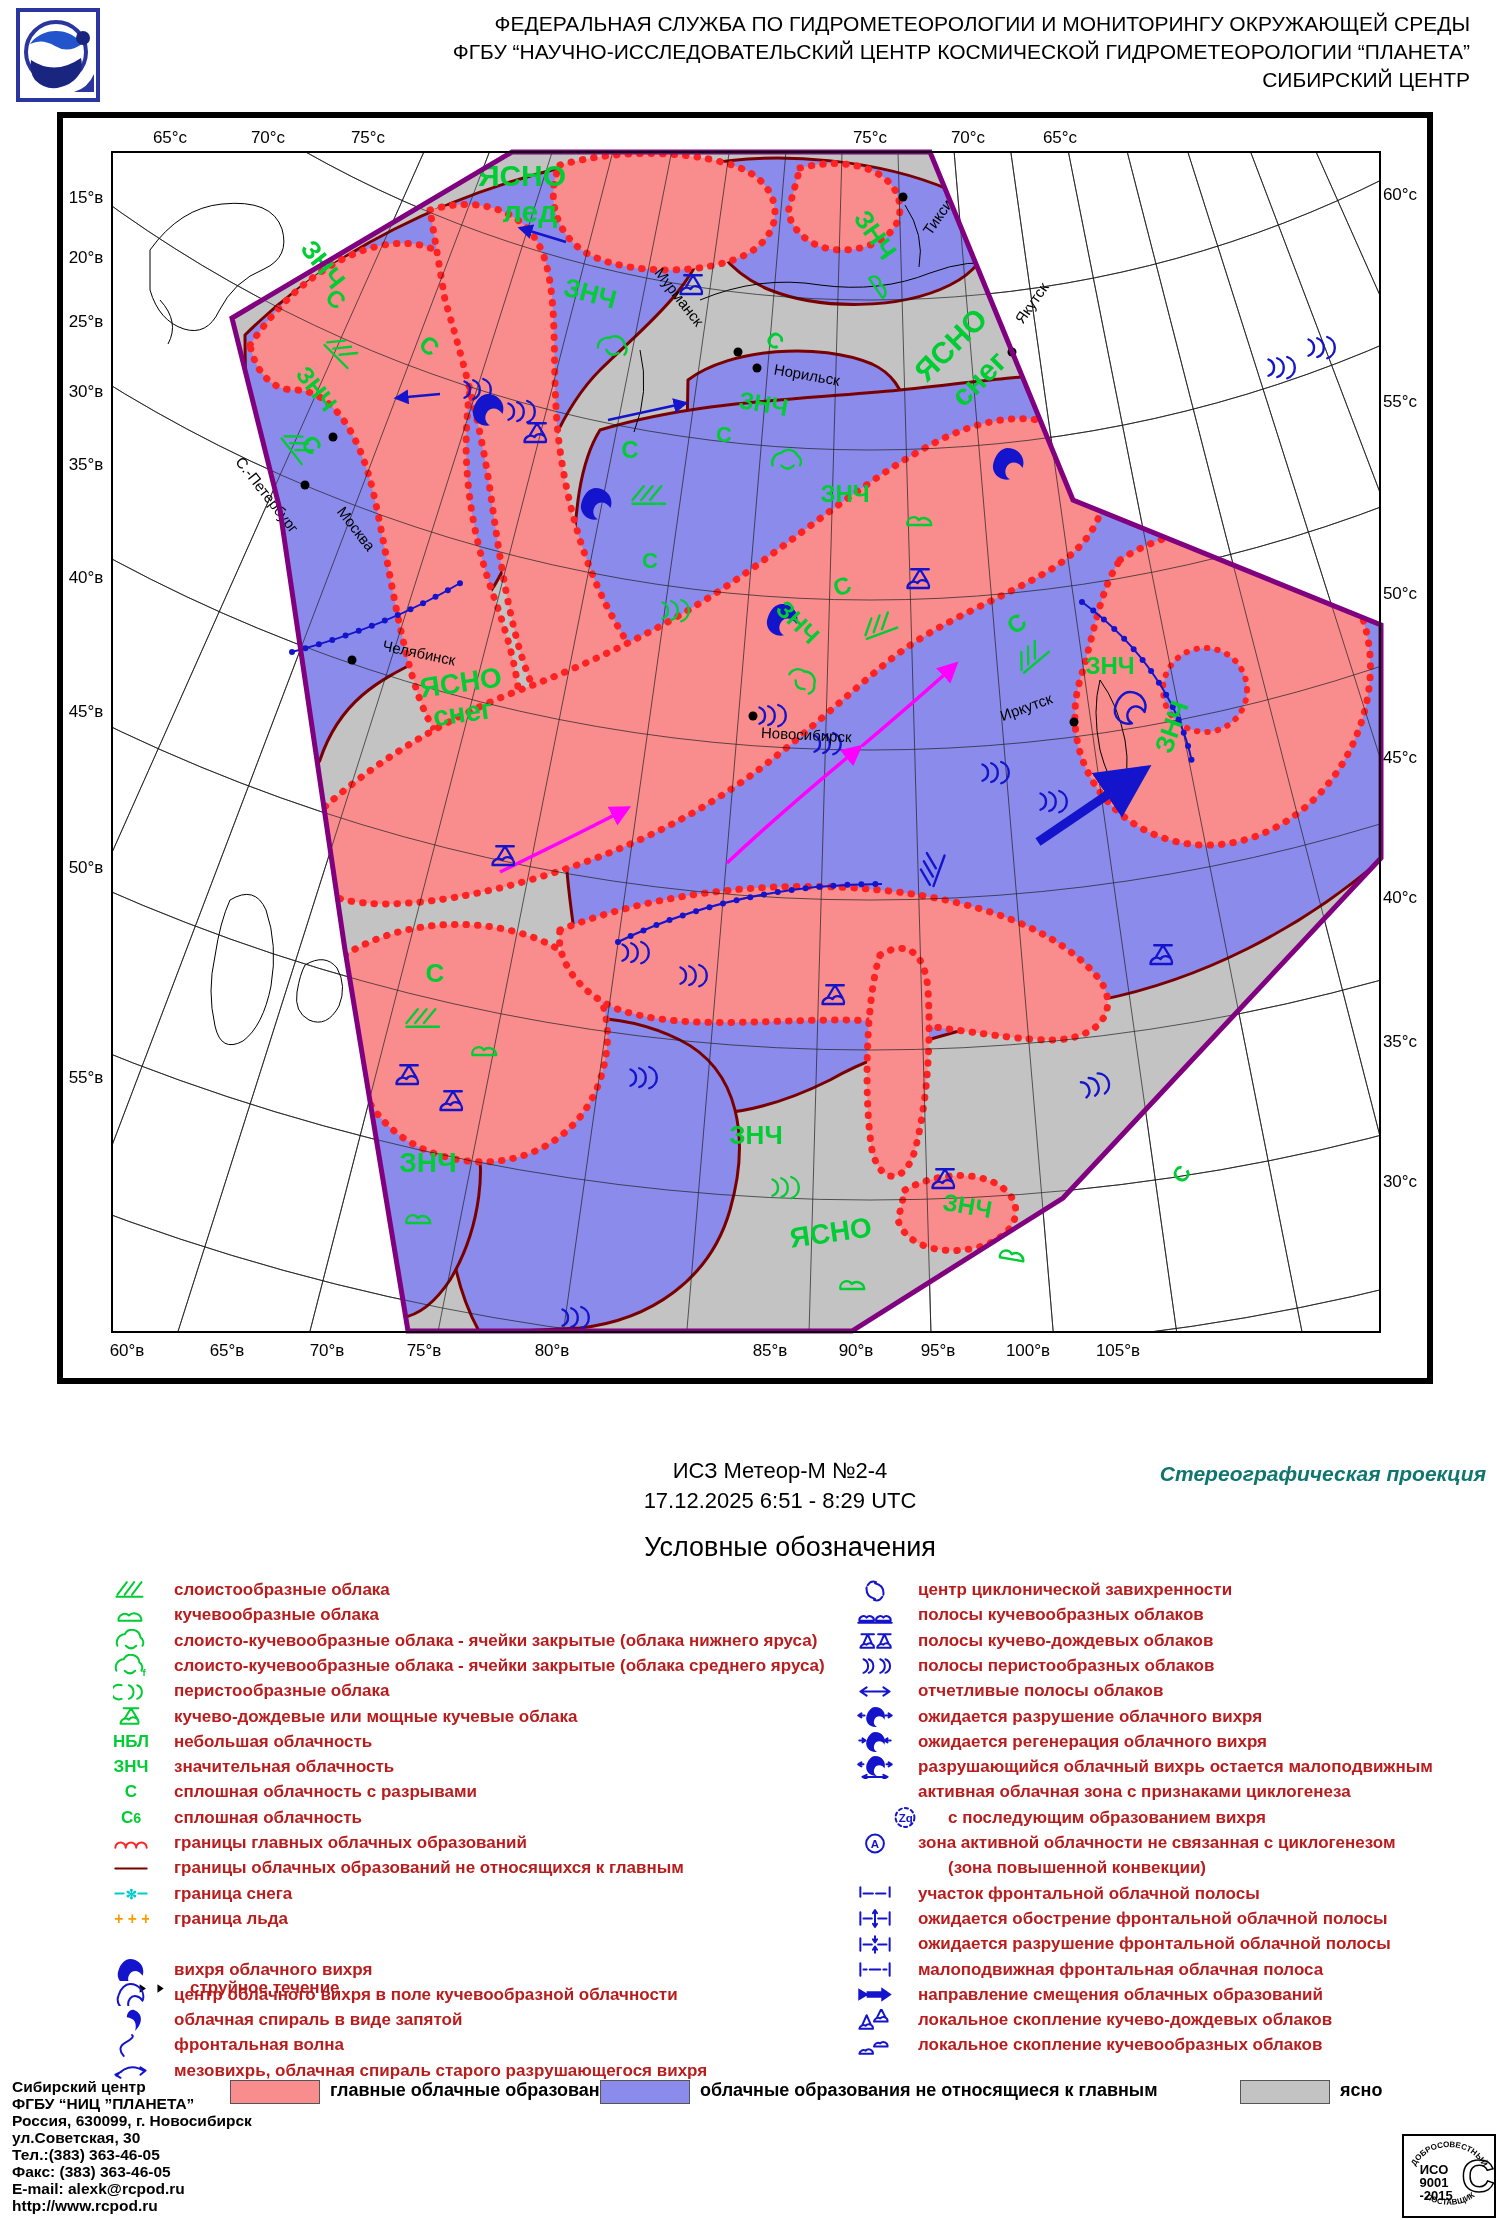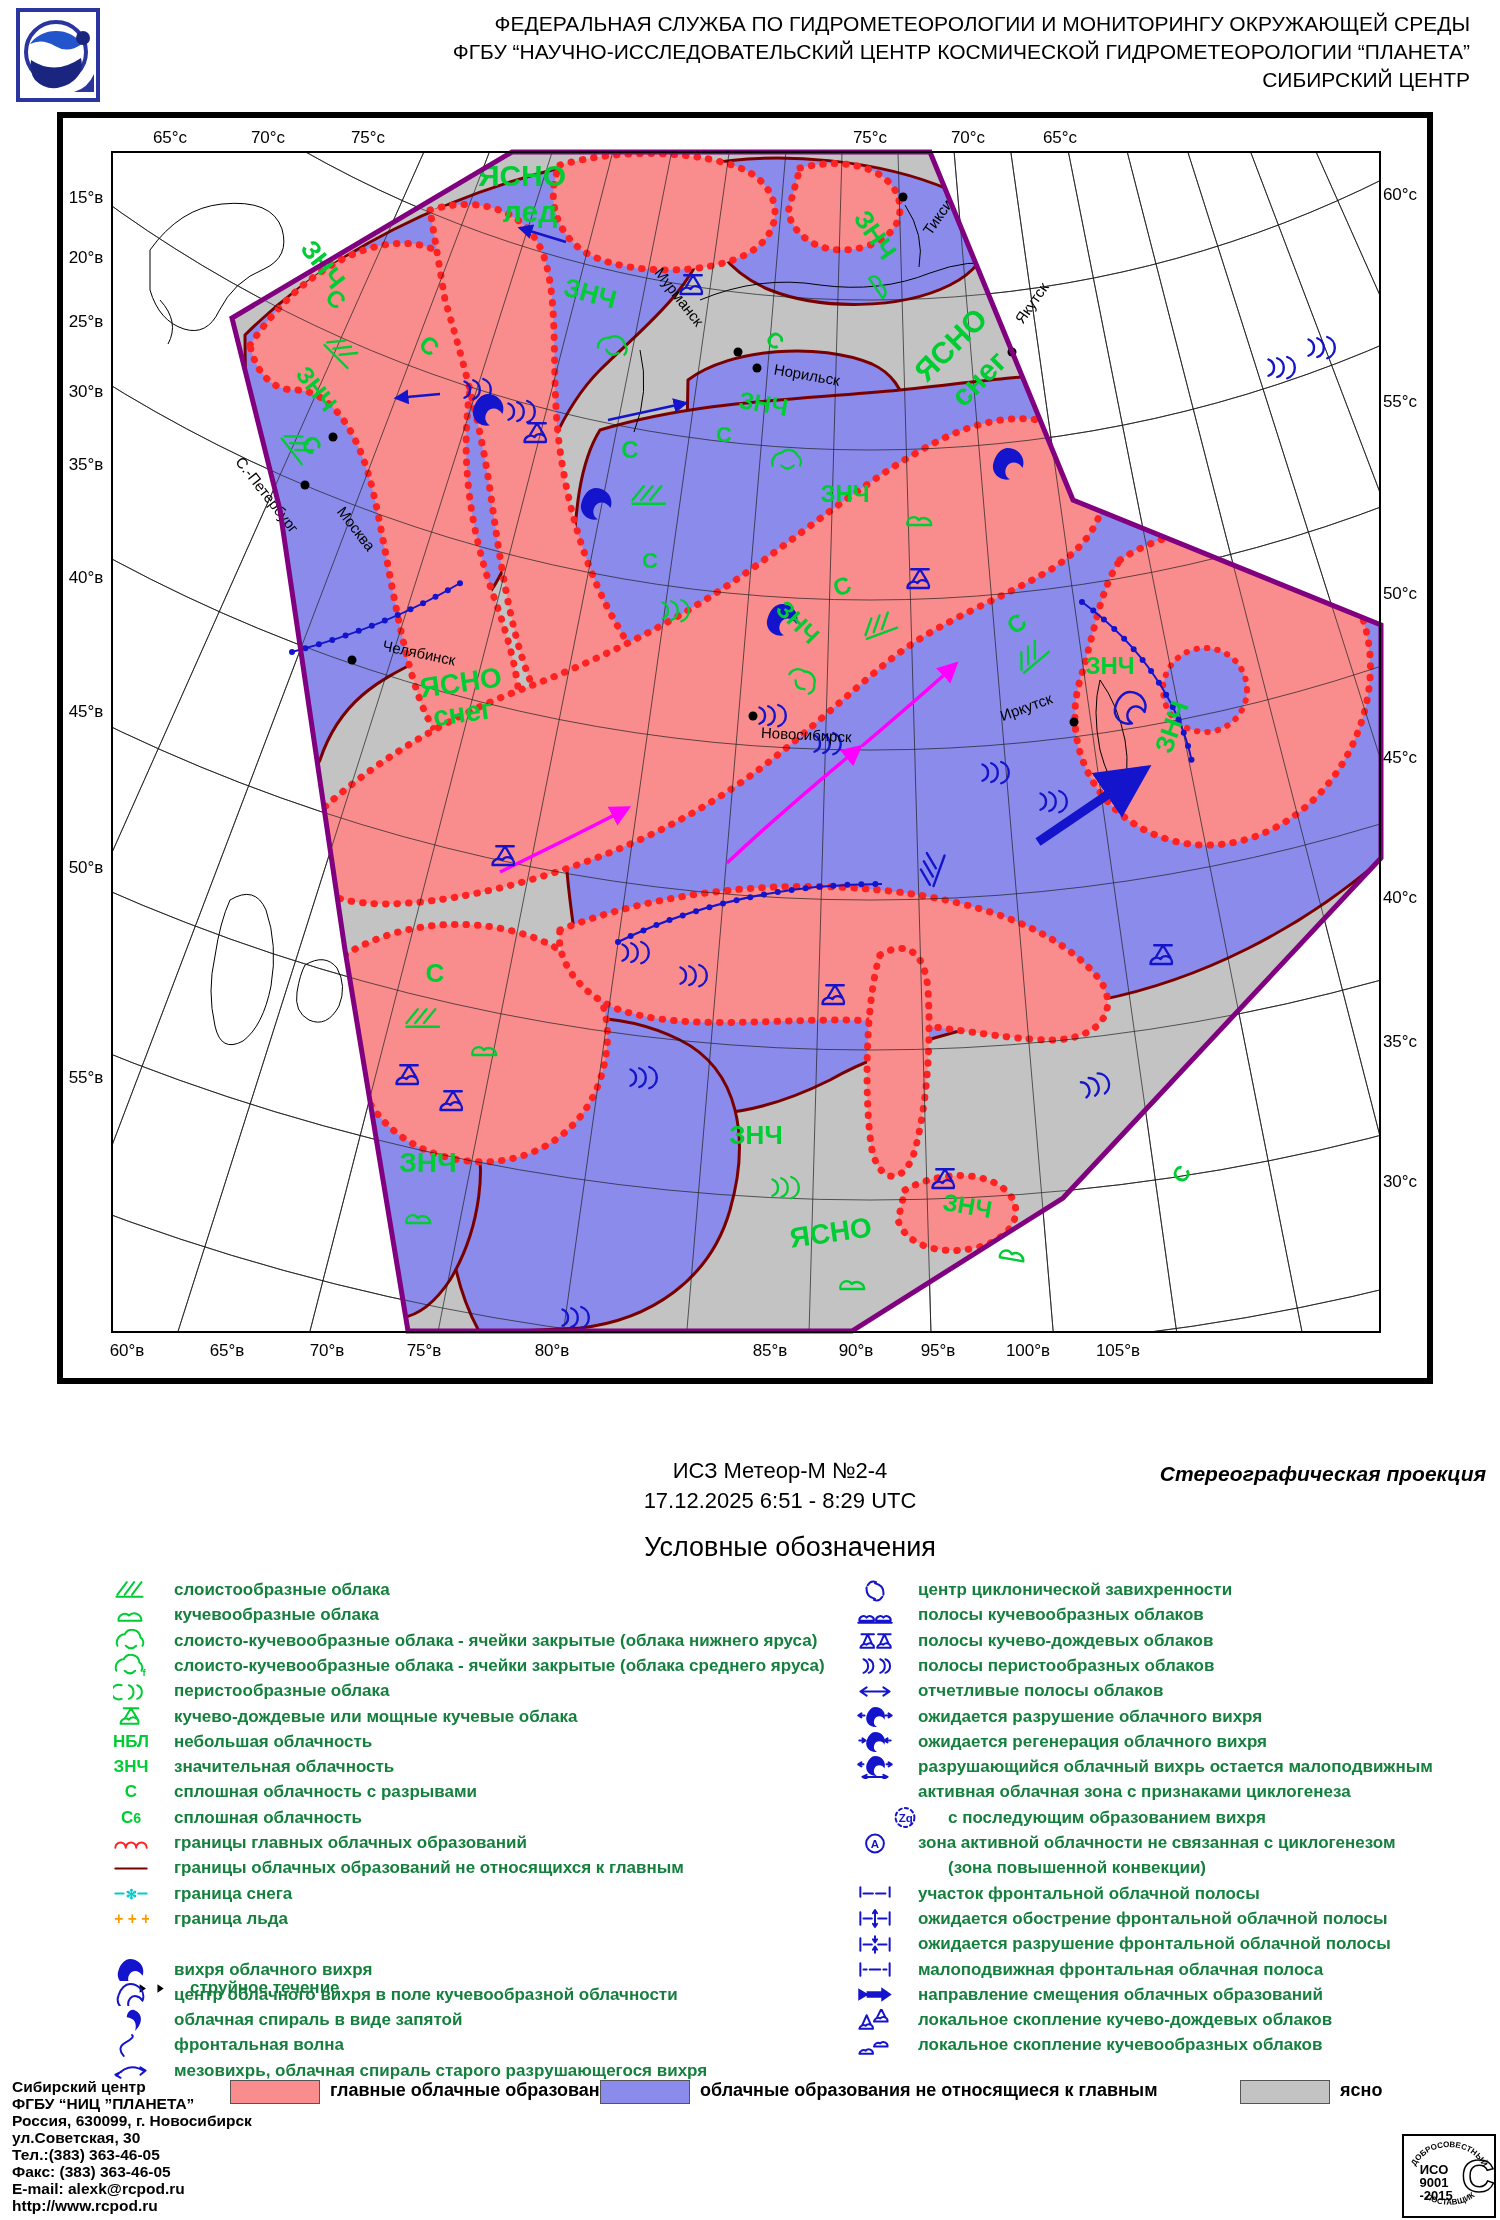--- a/index.html
+++ b/index.html
@@ -7,25 +7,25 @@
         font-family:"Liberation Sans",sans-serif;outline:2px solid #000;overflow:hidden;margin:0 auto;}
   #bgsvg{position:absolute;left:0;top:0;}
   .hdr{position:absolute;left:110px;right:30px;text-align:right;color:#000;
        font-size:21px;letter-spacing:0px;white-space:nowrap;}
   #hdr1{top:12px;} #hdr2{top:40px;} #hdr3{top:68px;}
   #logo{position:absolute;left:16px;top:8px;width:84px;height:94px;}
   #maptitle{position:absolute;left:0;width:1500px;top:1402px;text-align:center;
             font-size:34px;color:#111;letter-spacing:1px;}
   #sat{position:absolute;left:430px;width:700px;top:1458px;text-align:center;font-size:22px;color:#000;}
   #dt{position:absolute;left:430px;width:700px;top:1488px;text-align:center;font-size:22px;color:#000;}
-  #proj{position:absolute;right:14px;top:1462px;font-size:21px;font-style:italic;font-weight:bold;color:#000000;}
+  #proj{position:absolute;right:14px;top:1462px;font-size:21px;font-style:italic;font-weight:bold;color:#0f766e;}
   #legh{position:absolute;left:0;width:1580px;top:1532px;text-align:center;font-size:27px;color:#000;}
   .lrow{position:absolute;height:24px;display:flex;align-items:center;}
   .licon{width:86px;flex:0 0 86px;display:flex;justify-content:center;align-items:center;height:24px;}
-  .ltext{font-size:17px;color:#15803d;white-space:nowrap;font-weight:600;}
+  .ltext{font-size:17px;color:#b91c1c;white-space:nowrap;font-weight:600;}
   .gtxt{color:#00cc33;font-weight:bold;font-size:17px;}
   .swrow{position:absolute;top:2080px;left:0;width:1500px;height:26px;}
   .sw{position:absolute;width:88px;height:22px;border:1px solid #555;}
   .swlab{position:absolute;font-size:18px;font-weight:600;color:#000;white-space:nowrap;top:0px;}
   #footer{position:absolute;left:12px;top:2078px;font-size:15.5px;font-weight:bold;color:#000;line-height:17px;}
   #badge{position:absolute;left:1402px;top:2134px;width:90px;height:80px;border:2px solid #000;}
   .grid{fill:none;stroke:#1a1a1a;stroke-width:0.8;}
   .coast{fill:none;stroke:#000;stroke-width:1;}
   .s{fill:none;stroke:currentColor;stroke-width:1.9;stroke-linecap:round;stroke-linejoin:round;}
   .f{fill:currentColor;stroke:none;}

